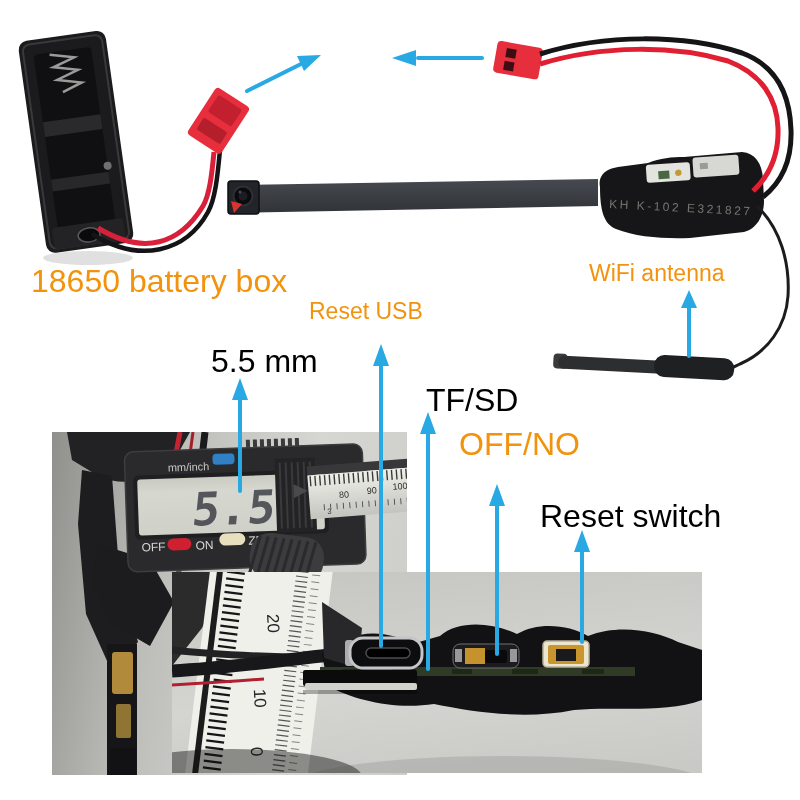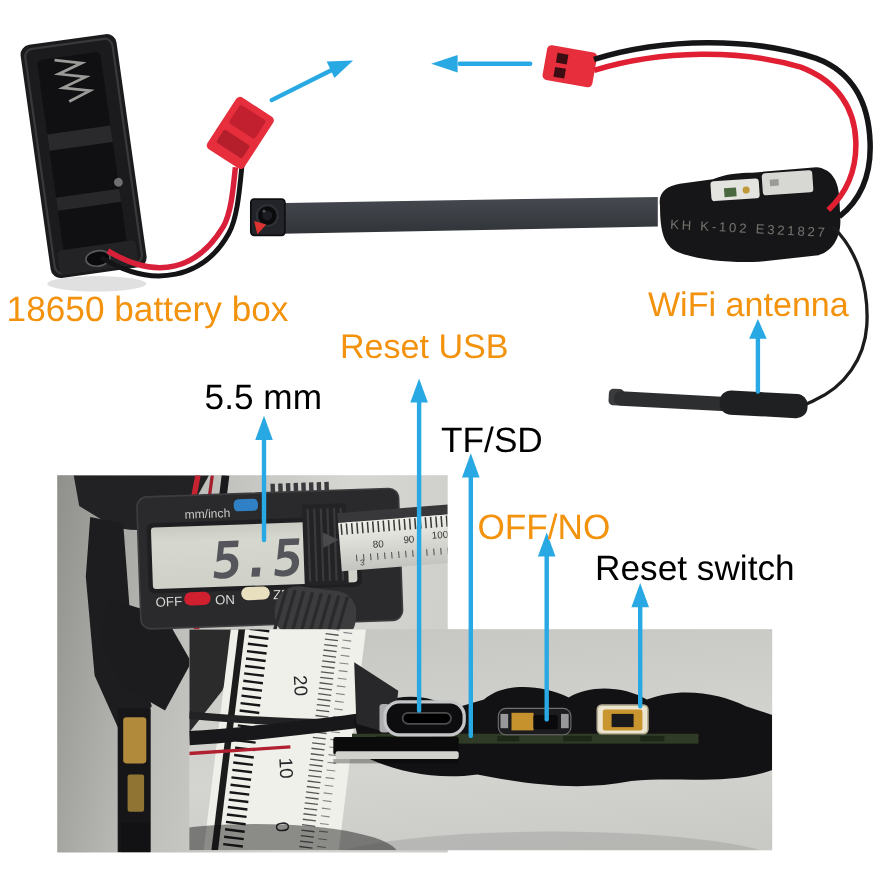--- a/index.html
+++ b/index.html
@@ -2,22 +2,22 @@
 <html><head>
 <meta charset="utf-8">
 <style>
   html,body{margin:0;padding:0;}
   body{width:800px;height:800px;position:relative;background:#ffffff;overflow:hidden;
        font-family:"Liberation Sans","DejaVu Sans",sans-serif;}
   .abs{position:absolute;}
   .label{position:absolute;white-space:nowrap;line-height:1.05;font-weight:500;}
   .label.orange{color:#F2920D;}
   .label.dark{color:#000000;}
-  .sz32{font-size:32px;}
-  .sz31{font-size:31px;}
+  .sz32{font-size:32px;margin-left:25px;}
+  .sz31{font-size:23px;}
   #caliper-photo{left:52px;top:432px;width:355px;height:343px;overflow:hidden;
      background:linear-gradient(100deg,#8f8f8b,#bcbcb8 30%,#d6d6d2 65%,#ccccc8);}
   #closeup-photo{left:172px;top:572px;width:530px;height:201px;overflow:hidden;
      background:linear-gradient(175deg,#c5c6c2,#d4d5d1 58%,#c8c9c5);}
   svg{display:block;}
   #overlay{left:0;top:0;pointer-events:none;}
 </style>
 </head>
 <body>
 
@@ -303,14 +303,14 @@
       <polygon points="582,530 574,552 590,552" stroke="none"></polygon>
     </g>
   </g>
 </svg>
 
 <div class="label orange sz32" style="left:6px;top:265px">18650 battery box</div>
 <div class="label orange sz31" style="left:589px;top:261px">WiFi antenna</div>
 <div class="label orange sz31" style="left:309px;top:299px">Reset USB</div>
 <div class="label dark sz32" style="left:186px;top:345px">5.5 mm</div>
 <div class="label dark sz32" style="left:401px;top:384px">TF/SD</div>
-<div class="label orange sz32" style="left:434px;top:463px">OFF/NO</div>
-<div class="label dark sz32" style="left:541px;top:500px">Reset switch</div>
+<div class="label orange sz32" style="left:434px;top:428px">OFF/NO</div>
+<div class="label dark sz32" style="left:515px;top:500px">Reset switch</div>
 
 </body></html>

